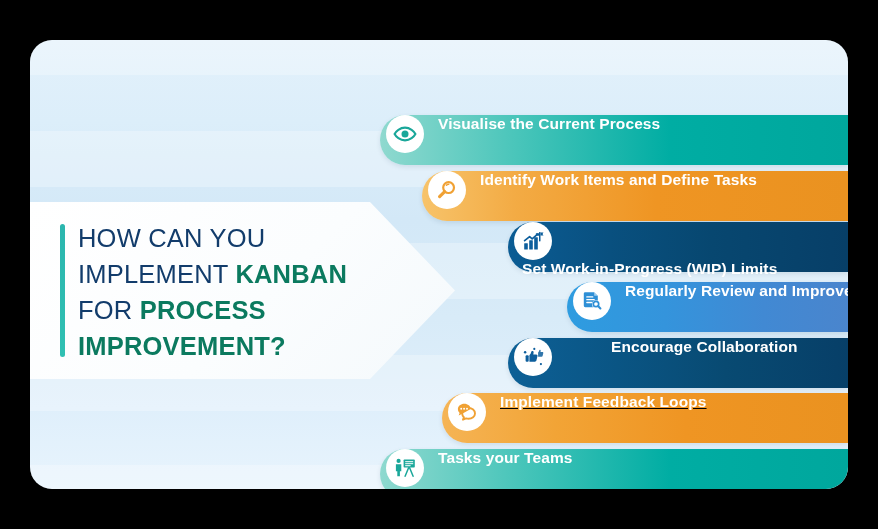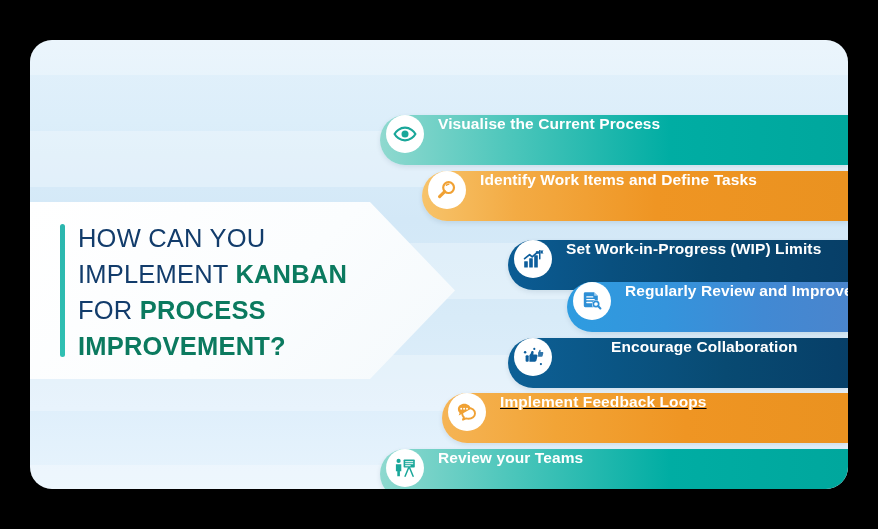--- a/index.html
+++ b/index.html
@@ -156,22 +156,22 @@
       <div class="row-icon">
         <svg width="24" height="24" viewBox="0 0 24 24">
           <circle cx="13.6" cy="9.6" r="5.4" fill="none" stroke="#f0a134" stroke-width="2.2"></circle>
           <path d="M11.4 7.2a3.3 3.3 0 0 1 2.4-1" fill="none" stroke="#f0a134" stroke-width="1.4" stroke-linecap="round"></path>
           <path d="M9.7 13.6 4.6 18.6" stroke="#f0a134" stroke-width="3.2" stroke-linecap="round"></path>
         </svg>
       </div>
       <div class="row-label">Identify Work Items and Define Tasks</div>
     </div>
 
-    <div class="row" style="left:478px; top:200px; right:0;
-                background:linear-gradient(90deg,#0b5c94 0%, #09507f 30%, #074770 60%, #073f68 100%);">
+    <div class="row" style="left:478px; top:182px; right:0;
+                background:linear-gradient(90deg,#0b5c94 0%, #09507f 30%, #074770 60%, #073f68 100%);flex-direction:column;">
       <div class="row-icon">
         <svg width="24" height="24" viewBox="0 0 24 24">
           <rect x="3.2" y="14.2" width="3.6" height="6.2" rx="0.5" fill="#0d5e9c"></rect>
           <rect x="8.2" y="11.2" width="3.6" height="9.2" rx="0.5" fill="#0d5e9c"></rect>
           <rect x="13.2" y="8.2" width="3.6" height="12.2" rx="0.5" fill="#0d5e9c"></rect>
           <path d="M3.6 11.6 8.6 7.6l2.6 2.2 5.4-4.6" fill="none" stroke="#0d5e9c" stroke-width="1.7" stroke-linecap="round" stroke-linejoin="round"></path>
           <path d="M14.9 4.2h3.3v2.6h-3.3z" fill="#0d5e9c"></path>
           <rect x="18.0" y="3.0" width="1.5" height="9.4" rx="0.6" fill="#0d5e9c"></rect>
           <path d="M19.5 3.4h3.0l-1.0 1.6 1.0 1.6h-3.0z" fill="#0d5e9c"></path>
         </svg>
@@ -231,17 +231,17 @@
         <svg width="24" height="24" viewBox="0 0 24 24">
           <circle cx="5.6" cy="4.9" r="2.1" fill="#1aa79a"></circle>
           <path d="M2.9 8.2h5.4v7.0H6.9v5.0H4.3v-5.0H2.9z" fill="#1aa79a"></path>
           <rect x="10.6" y="3.4" width="11.2" height="8.2" rx="0.8" fill="#1aa79a"></rect>
           <rect x="12.2" y="5.2" width="8.0" height="1.0" fill="#ffffff"></rect>
           <rect x="12.2" y="7.2" width="8.0" height="1.0" fill="#ffffff"></rect>
           <rect x="12.2" y="9.2" width="5.4" height="1.0" fill="#ffffff"></rect>
           <path d="M15.6 11.8 12.1 20.3M16.6 11.8 20.1 20.3" stroke="#1aa79a" stroke-width="1.5" stroke-linecap="round"></path>
         </svg>
       </div>
-      <div class="row-label">Review your Teams</div>
+      <div class="row-label">Tasks your Teams</div>
     </div>
 
   </div>
 </div>
 
 </body></html>

